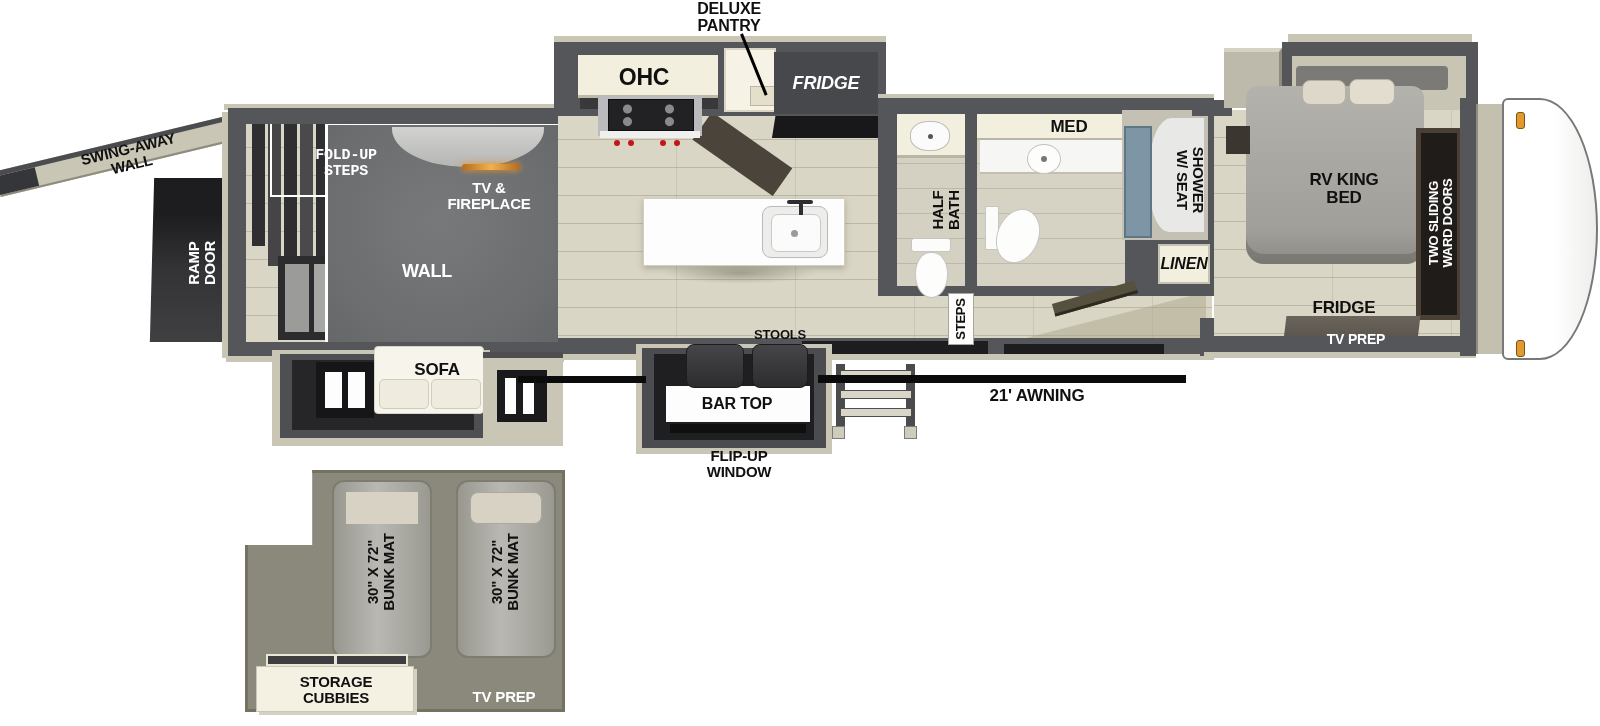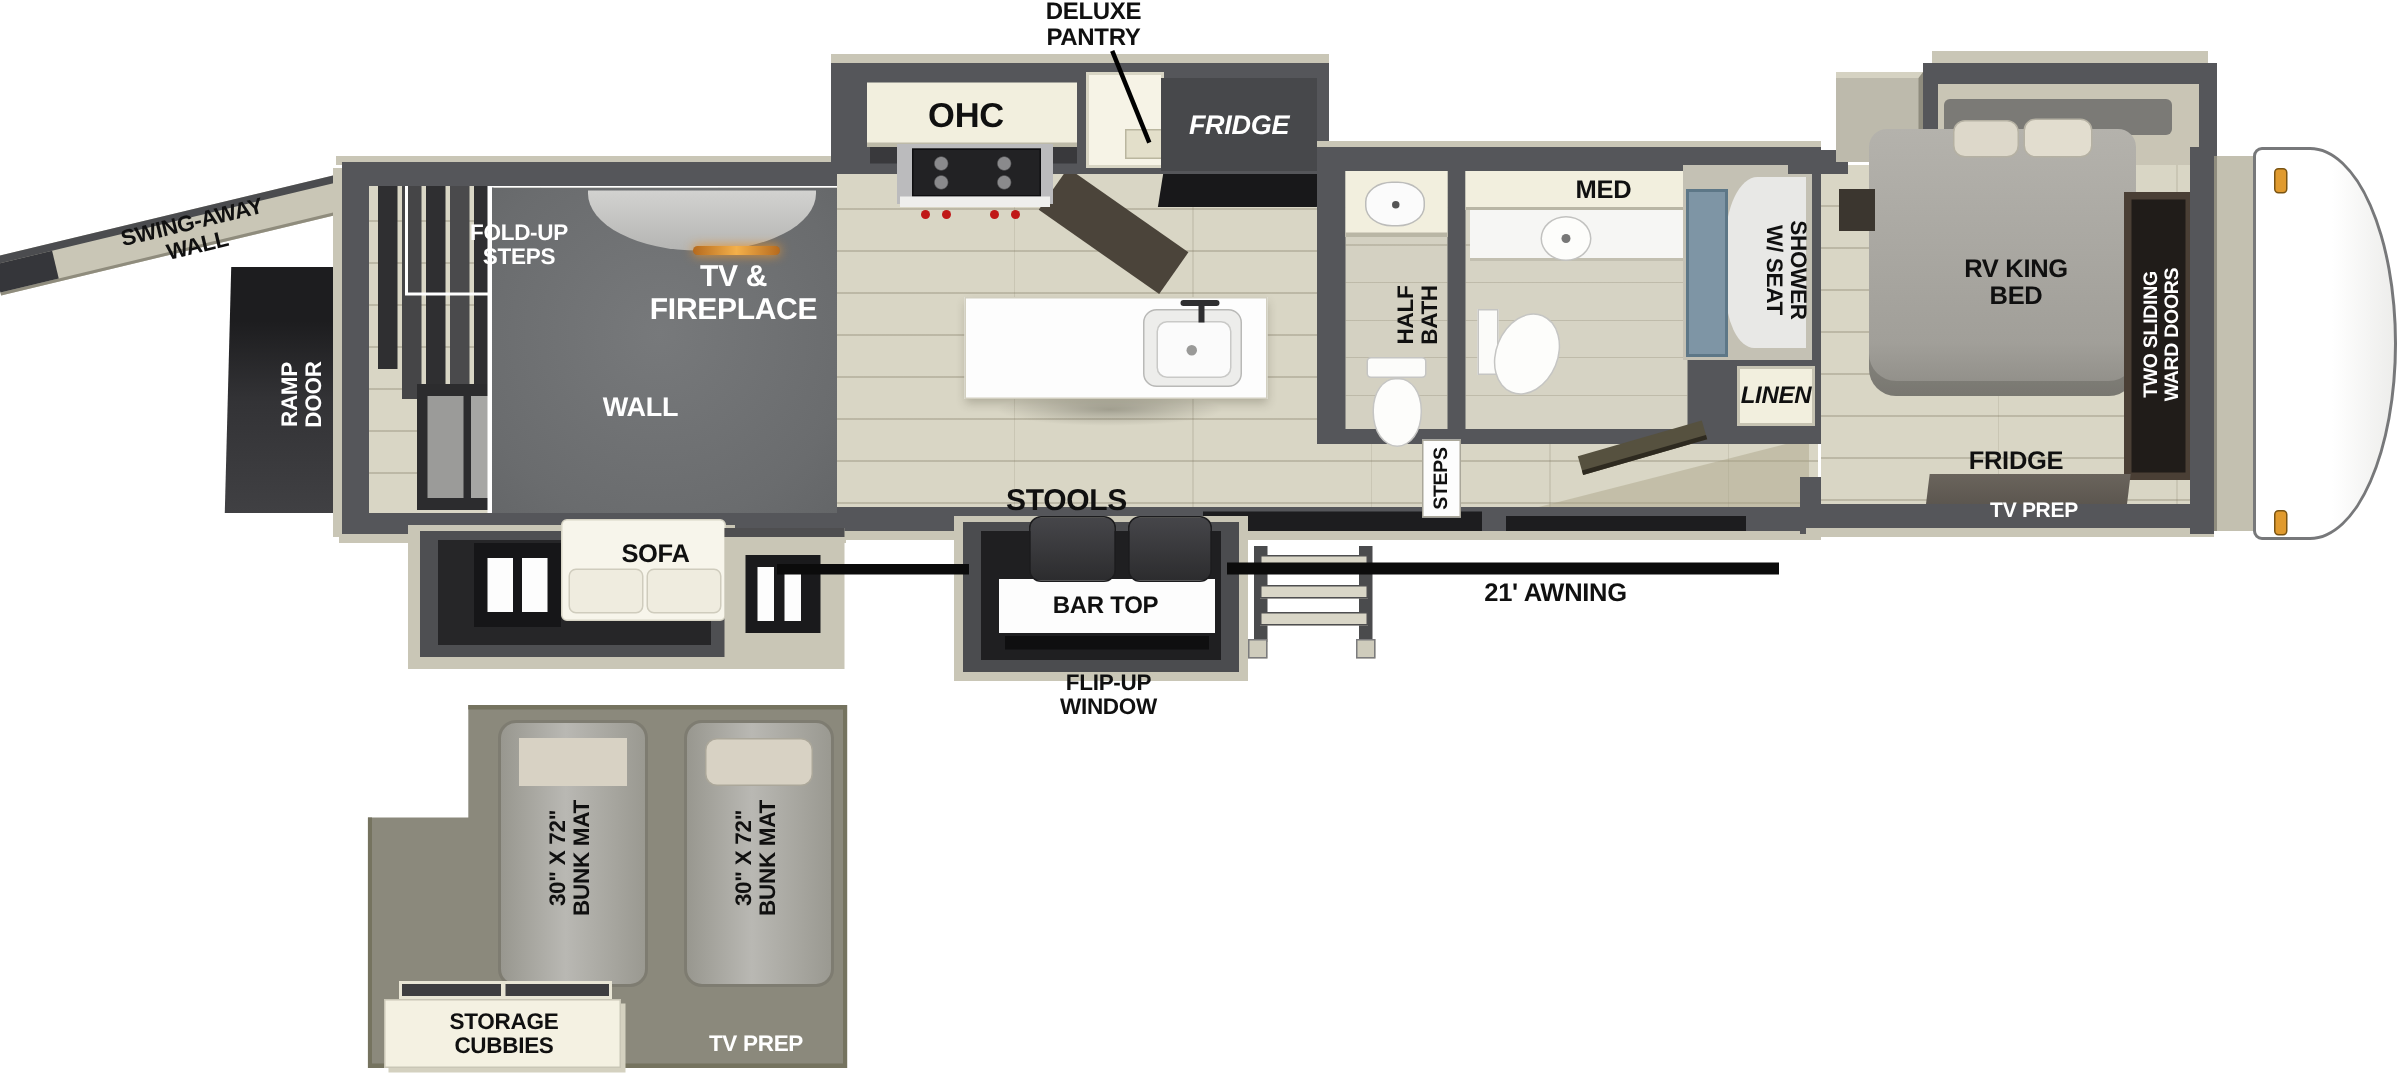--- a/index.html
+++ b/index.html
@@ -252,27 +252,27 @@
   <span class="lbl" style="left:1344px;top:189px;font-size:17px;">RV KING
 BED</span>
   <span class="lbl w" style="left:1441px;top:223px;font-size:13px;--r:-90deg;">TWO SLIDING
 WARD DOORS</span>
   <span class="lbl" style="left:1344px;top:308px;font-size:17px;">FRIDGE</span>
   <span class="lbl w" style="left:1356px;top:340px;font-size:14px;">TV PREP</span>
   <span class="lbl" style="left:130px;top:157px;font-size:15px;--r:-13.5deg;">SWING-AWAY
 WALL</span>
   <span class="lbl w" style="left:202px;top:263px;font-size:15px;--r:-90deg;">RAMP
 DOOR</span>
-  <span class="lbl w" style="left:346px;top:164px;font-size:15px;">FOLD-UP
+  <span class="lbl w" style="left:346px;top:164px;font-size:15px;font-family:Liberation Mono, monospace;">FOLD-UP
 STEPS</span>
-  <span class="lbl w" style="left:489px;top:196px;font-size:20px;">TV &amp;
+  <span class="lbl w" style="left:489px;top:196px;font-size:15px;">TV &amp;
 FIREPLACE</span>
   <span class="lbl w" style="left:427px;top:272px;font-size:18px;">WALL</span>
   <span class="lbl" style="left:437px;top:370px;font-size:17px;">SOFA</span>
-  <span class="lbl" style="left:711px;top:335px;font-size:20px;">STOOLS</span>
+  <span class="lbl" style="left:780px;top:335px;font-size:13px;">STOOLS</span>
   <span class="lbl" style="left:737px;top:404px;font-size:16px;">BAR TOP</span>
   <span class="lbl" style="left:739px;top:464px;font-size:15px;">FLIP-UP
 WINDOW</span>
   <span class="lbl" style="left:1037px;top:396px;font-size:17px;">21' AWNING</span>
   <span class="lbl" style="left:381px;top:572px;font-size:15px;--r:-90deg;">30" X 72"
 BUNK MAT</span>
   <span class="lbl" style="left:505px;top:572px;font-size:15px;--r:-90deg;">30" X 72"
 BUNK MAT</span>
   <span class="lbl" style="left:336px;top:690px;font-size:15px;">STORAGE
 CUBBIES</span>

